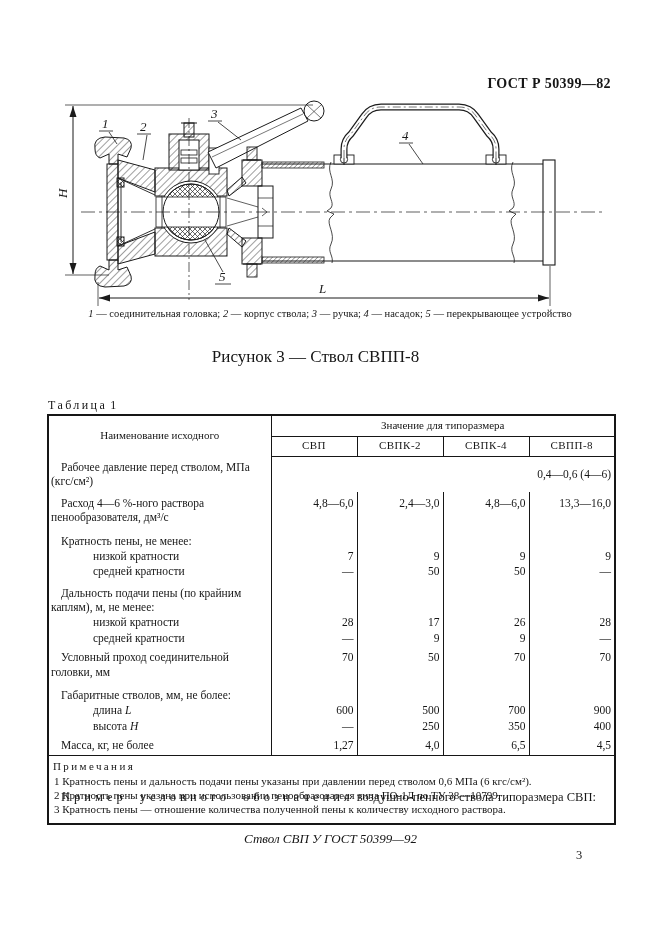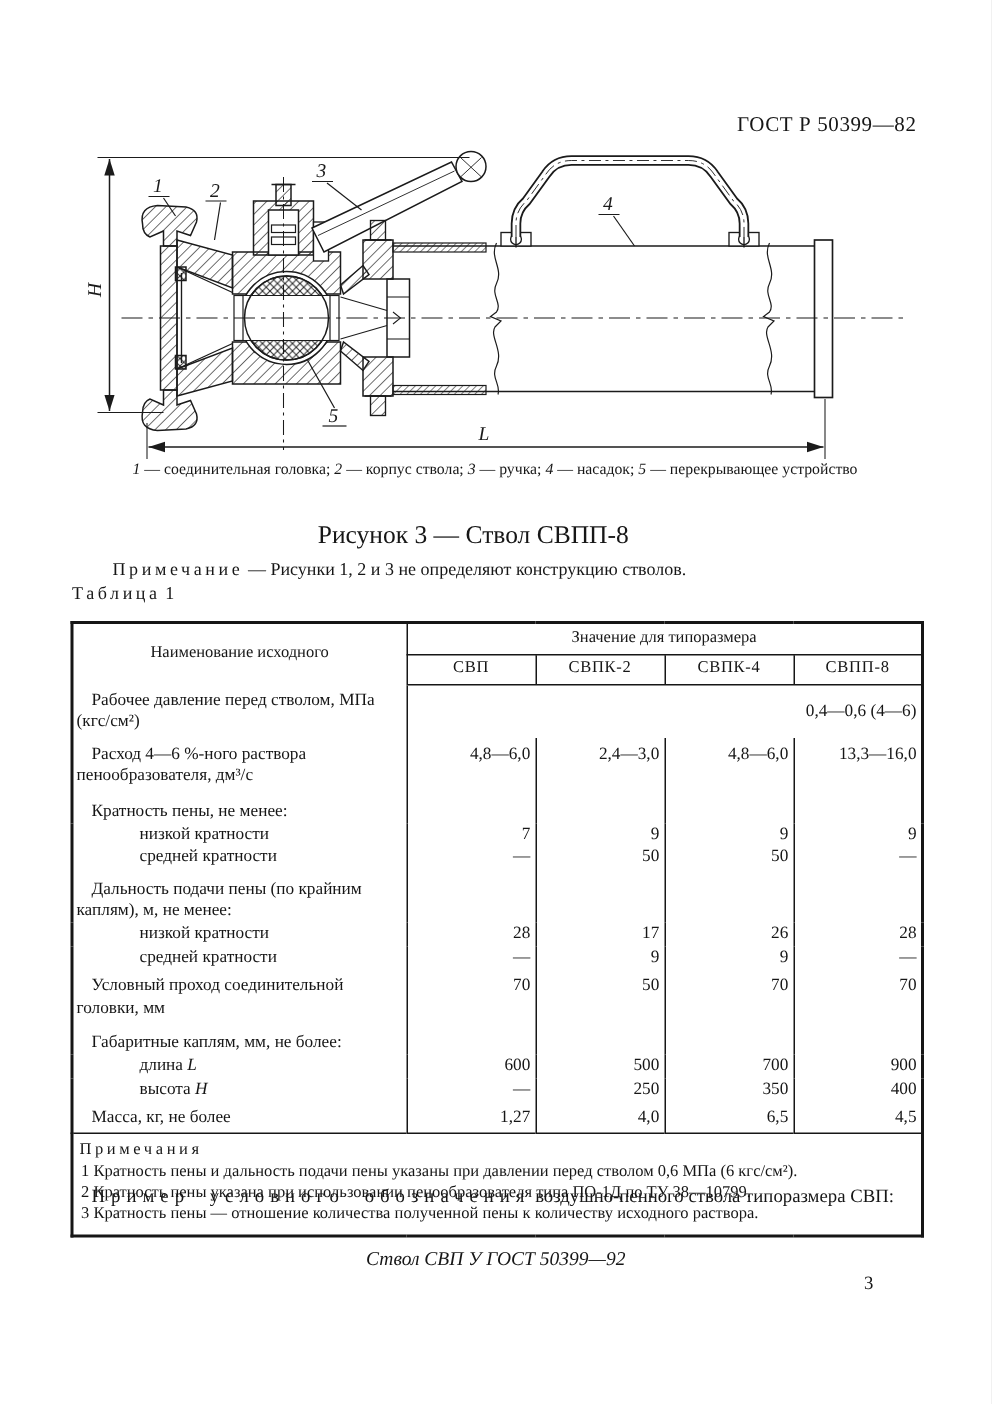--- a/index.html
+++ b/index.html
@@ -1,29 +1,29 @@
 <!DOCTYPE html>
 <html lang="ru"><head>
 <meta charset="utf-8">
 <style>
   html,body{margin:0;padding:0;background:#e8e8e8}
   .page{position:relative;width:661px;height:936px;background:#ffffff;
         font-family:"Liberation Serif",serif;color:#161616;overflow:hidden}
-  .gost-header{position:absolute;top:76px;right:50px;font-weight:normal;
+  .gost-header{position:absolute;top:76px;right:50px;font-weight:bold;
                font-size:14px;letter-spacing:.4px;white-space:nowrap}
   .fig{position:absolute;top:94px;left:55px}
   .callout{font-family:"Liberation Serif",serif;font-style:italic;font-size:13px;fill:#1b1b1b}
   .dimtext{font-family:"Liberation Serif",serif;font-style:italic;font-size:13px;fill:#1b1b1b}
   .legend{position:absolute;top:308px;left:15px;width:630px;text-align:center;
           font-size:10.5px;white-space:nowrap}
   .legend i{font-style:italic}
   .caption{position:absolute;top:347px;left:0;width:631px;text-align:center;font-size:17px}
   .fig-note{position:absolute;top:372px;left:75px;font-size:12px}
   .spaced{letter-spacing:2.4px}
-  .tbl-title{position:absolute;top:388px;left:48px;font-size:12px}
+  .tbl-title{position:absolute;top:398px;left:48px;font-size:12px}
   table{position:absolute;top:414px;left:47px;width:567px;border-collapse:collapse;
         font-size:11.5px;line-height:1.25;table-layout:fixed;
         border:2px solid #161616}
   th{font-weight:normal;font-size:11px;text-align:center;vertical-align:middle;padding:2px}
   .h-col1{border-right:1.5px solid #161616}
   .h-group{border-bottom:1px solid #161616;padding:3px 2px}
   .h-sub{border-bottom:1.5px solid #161616;border-left:1.5px solid #161616;
          letter-spacing:.5px;padding:2px 2px 3px}
   td{padding:1px 3px;vertical-align:top}
   .val{text-align:right;border-left:1.5px solid #161616}
@@ -194,24 +194,20 @@
     <text class="callout" x="85" y="37">2</text>
     <text class="callout" x="156" y="24">3</text>
     <text class="callout" x="347" y="46">4</text>
     <text class="callout" x="164" y="187">5</text>
   </svg>
 
   <div class="legend"><span><i>1</i> — соединительная головка;</span> <span><i>2</i> — корпус ствола;</span> <span><i>3</i> — ручка;</span> <span><i>4</i> — насадок;</span> <span><i>5</i> — перекрывающее устройство</span> </div>
 
   <div class="caption">Рисунок 3 — Ствол СВПП-8</div>
 
-  <div class="fig-note">
-    <span class="spaced">Примечание</span>
-    <span>— Рисунки 1, 2 и 3 не определяют конструкцию стволов.</span>
-  </div>
 
   <div class="tbl-title">
     <span class="spaced">Таблица</span>
     <span>1</span>
   </div>
 
   <table>
       <colgroup>
         <col style="width: 223px;">
         <col style="width: 86px;">
@@ -286,21 +282,21 @@
           <td class="val">—</td>
         </tr>
         <tr class="param">
           <td class="lbl param">Условный проход соединительной головки, мм</td>
           <td class="val">70</td>
           <td class="val">50</td>
           <td class="val">70</td>
           <td class="val">70</td>
         </tr>
         <tr class="group">
-          <td class="lbl group">Габаритные каплям, мм, не более:</td>
+          <td class="lbl group">Габаритные стволов, мм, не более:</td>
           <td class="val"></td>
           <td class="val"></td>
           <td class="val"></td>
           <td class="val"></td>
         </tr>
         <tr class="sub">
           <td class="lbl sub">длина <em>L</em></td>
           <td class="val">600</td>
           <td class="val">500</td>
           <td class="val">700</td>

